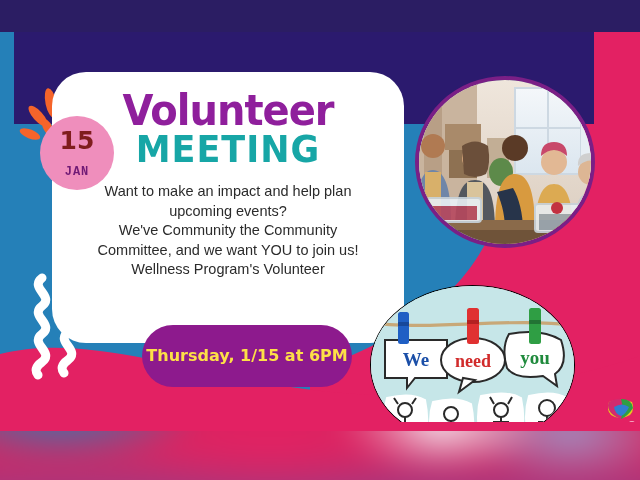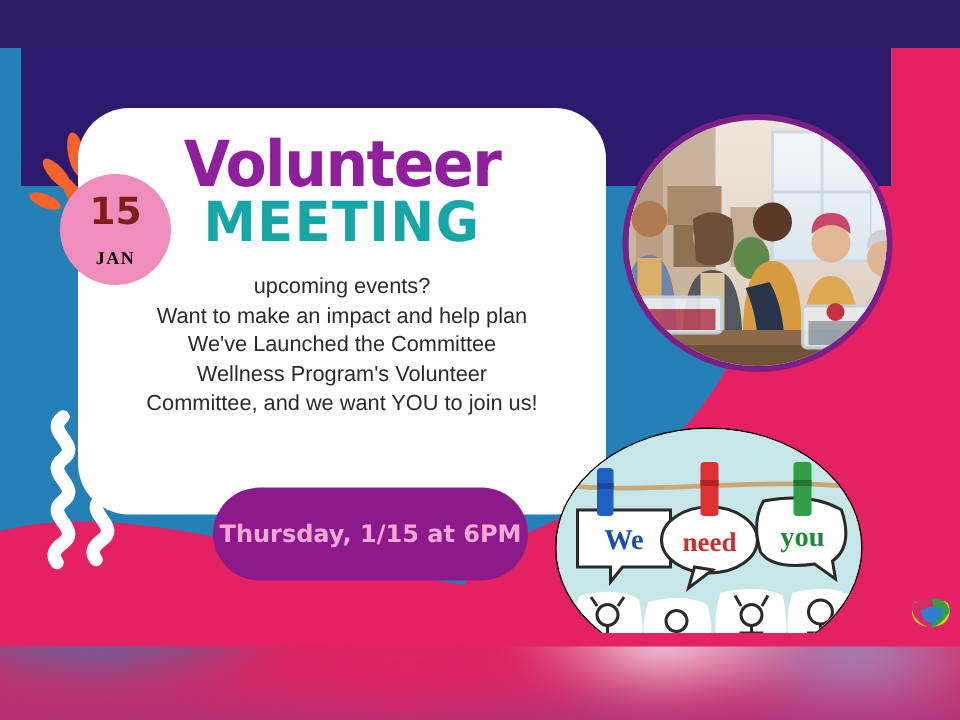--- a/index.html
+++ b/index.html
@@ -52,28 +52,28 @@
 
   .body-text{position:absolute;left:14px;right:14px;top:110px;text-align:center;
     font-family:"Liberation Sans",sans-serif;font-size:14.5px;line-height:19.5px;color:#2b2b2b;}
   .body-text div{white-space:nowrap;}
 
   
   .burst{position:absolute;left:18px;top:52px;width:74px;height:70px;}
   .badge{position:absolute;left:40px;top:84px;width:74px;height:74px;border-radius:50%;
     background:#ef8ebc;display:flex;flex-direction:column;align-items:center;justify-content:center;}
   .badge .d{font-family:"DejaVu Sans",sans-serif;font-weight:bold;font-size:25px;color:#7f1d1d;line-height:25px;}
-  .badge .m{font-family:Liberation Serif, serif;font-weight:bold;font-size:12px;color:#000000;
+  .badge .m{font-family:Liberation Mono, monospace;font-weight:bold;font-size:12px;color:#701a75;
     line-height:14px;letter-spacing:1px;margin-top:12px;}
 
   
   .pill{position:absolute;left:142px;top:293px;width:210px;height:62px;background:#8d1a8d;
     border-radius:31px;display:flex;flex-direction:column;align-items:center;justify-content:center;}
   .pill div{font-family:"DejaVu Sans",sans-serif;font-weight:bold;font-size:16px;line-height:22px;
-    color:#f9a8d4;white-space:nowrap;}
+    color:#fde047;white-space:nowrap;}
 
   
   .squiggles{position:absolute;left:22px;top:240px;width:64px;height:110px;}
 
   
   .photo{position:absolute;border-radius:50%;overflow:hidden;box-sizing:border-box;}
   #photo-top{left:415px;top:44px;width:180px;height:172px;border:4px solid #7a1f86;}
   #photo-bottom{left:370px;top:253px;width:205px;height:160px;border:1px solid #000000;}
 
   
@@ -110,25 +110,25 @@
       </g>
     </svg>
 
     <div class="card">
       <div class="inner">
         <div class="title-wrap">
           <div class="title-1">Volunteer</div>
           <div class="title-2">MEETING</div>
         </div>
         <div class="body-text">
+          <div>Want to make an impact and help plan</div>
           <div>upcoming events?</div>
-          <div>Want to make an impact and help plan</div>
-          <div>We've Launched the Committee</div>
+          <div>We've Community the Community</div>
+          <div>Committee, and we want YOU to join us!</div>
           <div>Wellness Program's Volunteer</div>
-          <div>Committee, and we want YOU to join us!</div>
         </div>
       </div>
     </div>
 
     <div class="badge">
       <div class="d">15</div>
       <div class="m">JAN</div>
     </div>
 
     <svg class="squiggles" viewBox="0 0 64 110">

